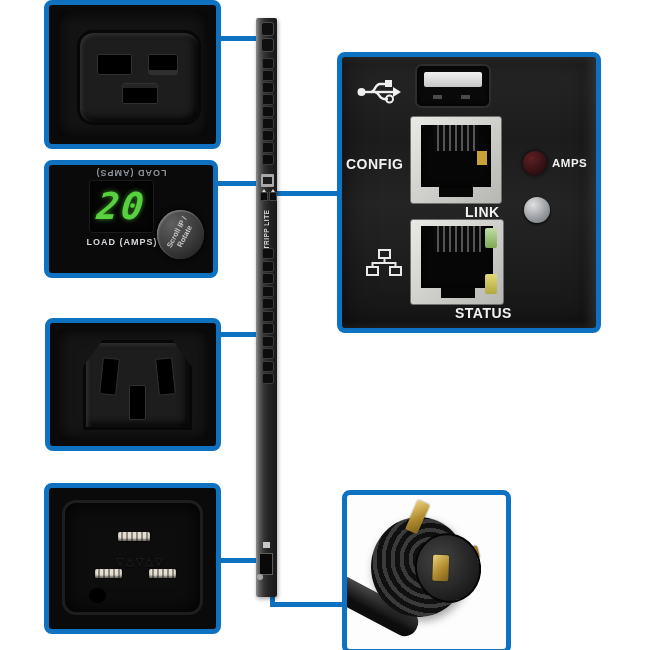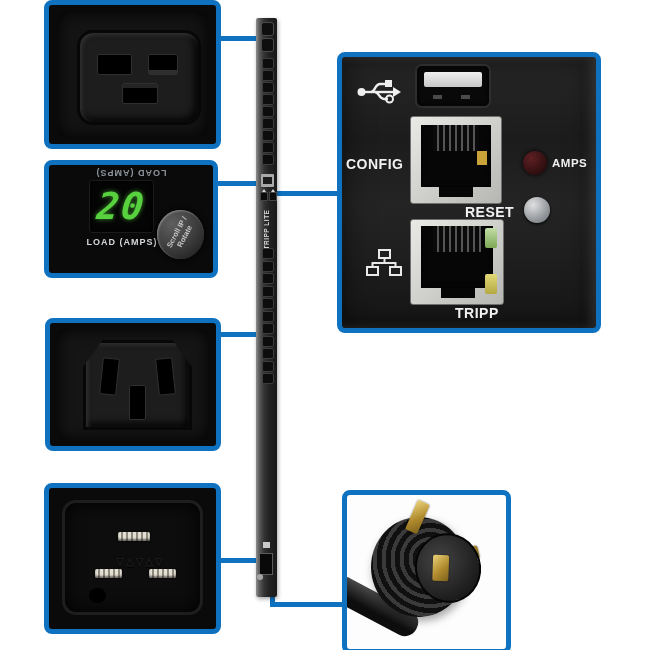--- a/index.html
+++ b/index.html
@@ -236,41 +236,41 @@
       <div class="rj45-open" style="left:10px;top:8px;width:70px;height:62px;">
         <div class="rj45-pins"></div>
         <div style="position:absolute;right:4px;top:26px;width:10px;height:14px;background:#caa23a;"></div>
       </div>
       <div class="rj45-tab" style="left:28px;top:70px;width:34px;height:10px;"></div>
     </div>
 
     <div class="reset-btn"></div>
     <div class="panel-label" style="left:210px;top:100px;font-size:11.5px;">AMPS</div>
 
-    <div class="panel-label" style="left:123px;top:147px;font-size:14px;">RESET</div>
+    <div class="panel-label" style="left:123px;top:147px;font-size:14px;">LINK</div>
     <div class="led-dome"></div>
 
     <svg class="t" style="left:24px;top:192px;" width="36" height="28" viewBox="0 0 36 28">
       <g stroke="#e9e9e9" stroke-width="2" fill="none">
         <rect x="13" y="1" width="11" height="8"></rect>
         <rect x="1" y="18" width="11" height="8"></rect>
         <rect x="24" y="18" width="11" height="8"></rect>
         <path d="M18.5 9 V14 M6.5 18 V14 H29.5 V18"></path>
       </g>
     </svg>
 
     <div class="rj45" style="left:68px;top:162px;width:94px;height:86px;">
       <div class="rj45-open" style="left:10px;top:6px;width:72px;height:62px;">
         <div class="rj45-pins"></div>
       </div>
       <div class="rj45-tab" style="left:30px;top:68px;width:34px;height:10px;"></div>
       <div class="led-rect" style="left:74px;top:8px;height:20px;background:linear-gradient(180deg,#c2dda6,#7da855);"></div>
       <div class="led-rect" style="left:74px;top:54px;height:20px;background:linear-gradient(180deg,#e2d877,#b3a840);"></div>
     </div>
-    <div class="panel-label" style="left:113px;top:248px;font-size:14px;">TRIPP</div>
+    <div class="panel-label" style="left:113px;top:248px;font-size:14px;">STATUS</div>
   </div>
 
   <div class="cbox cbox-white" style="left:342px;top:490px;width:159px;height:154px;">
     <div class="plug-cable"></div>
     <div class="plug-body">
       <div class="plug-pin" style="left:40px;top:-16px;width:13px;height:32px;transform:rotate(24deg);"></div>
       <div class="plug-pin" style="left:76px;top:32px;width:32px;height:13px;transform:rotate(-14deg);"></div>
       <div class="plug-face">
         <div class="plug-pin" style="left:16px;top:18px;width:16px;height:26px;transform:rotate(18deg);"></div>
       </div>

